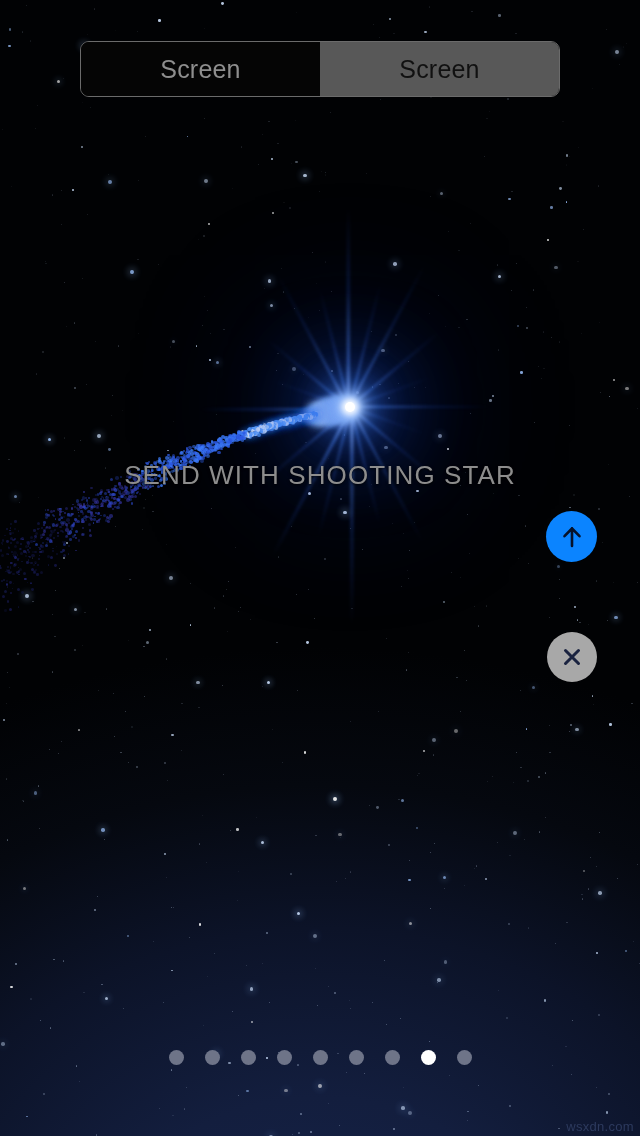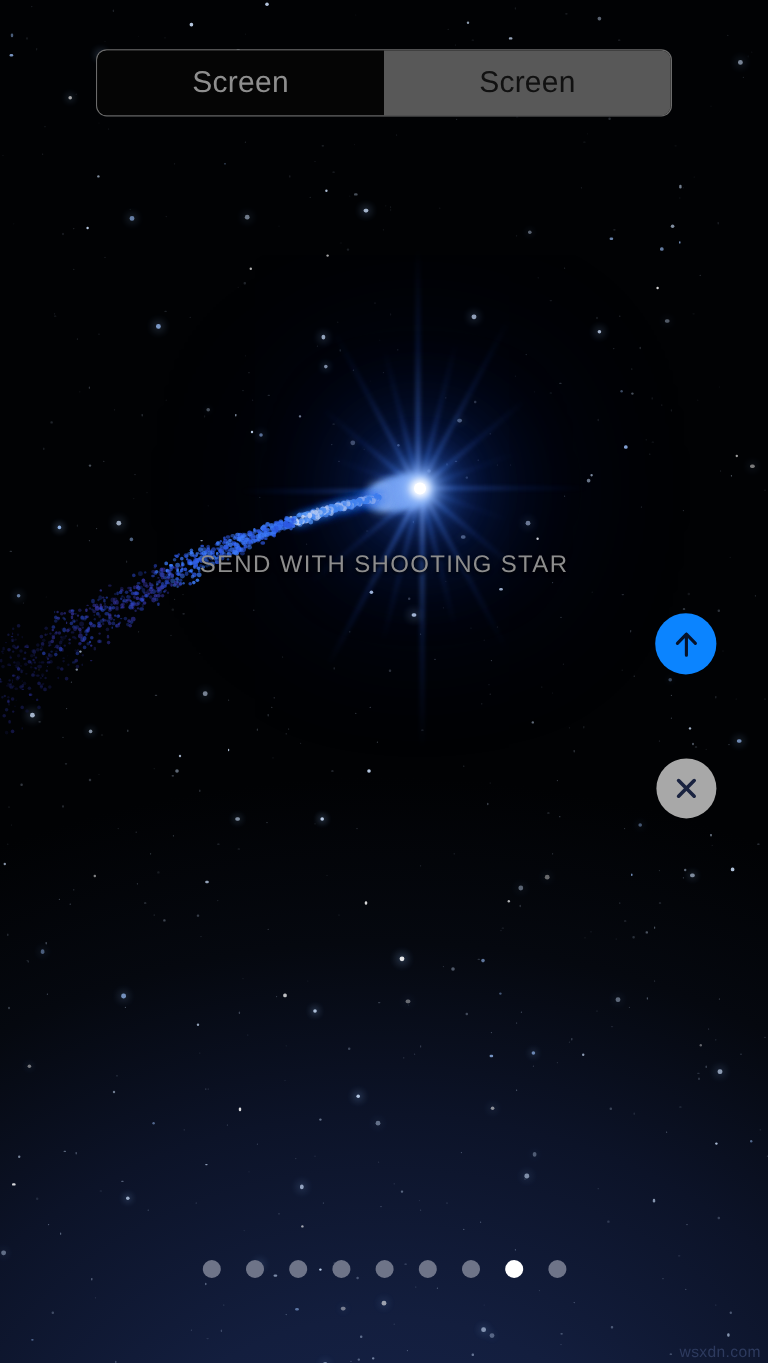--- a/index.html
+++ b/index.html
@@ -89,21 +89,21 @@
   }
   .seg.inactive { background:#050505; color:#8e8e8e; }
   .seg.active   { background:#585858; color:#111111; }
 
   
   #effect-caption {
     position:absolute;
     left:0; top:460px;
     width:640px;
     text-align:center;
-    font-size:20px;
+    font-size:26px;
     letter-spacing:1.1px;
     color:#8d8d8d;
     text-shadow:0 1px 3px rgba(0,0,0,.9);
     user-select:none;
   }
 
   
   #message-bubble {
     position:absolute;
     left:408px; top:497px;

